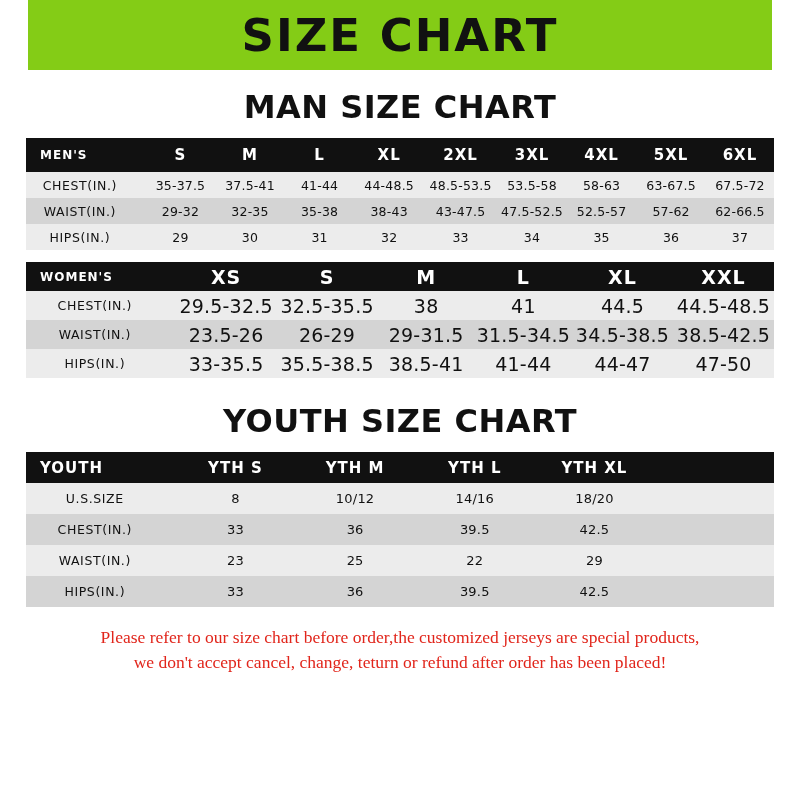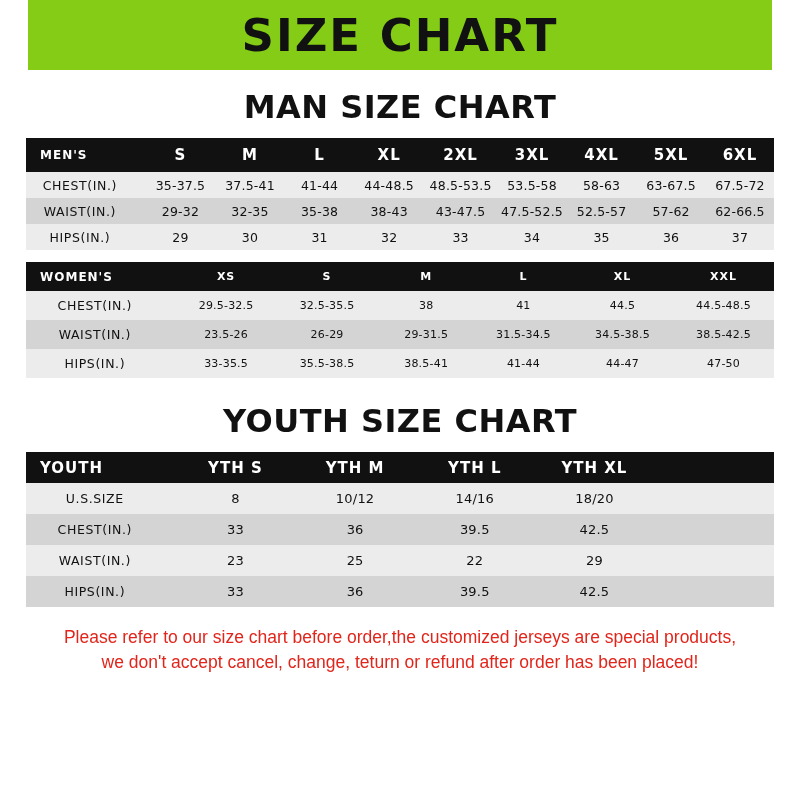--- a/index.html
+++ b/index.html
@@ -101,29 +101,29 @@
   }
   table.size tbody tr.odd  { background: #ececec; }
   table.size tbody tr.even { background: #d4d4d4; }
 
   
   .youth table.size thead th { font-size: 15px; }
   .youth table.size th,
   .youth table.size td { height: 31px; font-size: 13px; }
 
   .women table.size th,
-  .women table.size td { height: 29px; font-size: 11px; }
+  .women table.size td { height: 29px; font-size: 19px; }
 
   
   .note {
     margin-top: 18px;
     padding: 0 22px;
     text-align: center;
     color: #e1251b;
-    font-family: Liberation Sans, sans-serif;
+    font-family: Liberation Serif, serif;
     font-size: 17.5px;
     line-height: 1.45;
   }
   .note div { white-space: nowrap; }
 </style>
 </head>
 <body>
 
 <div id="page">
 

